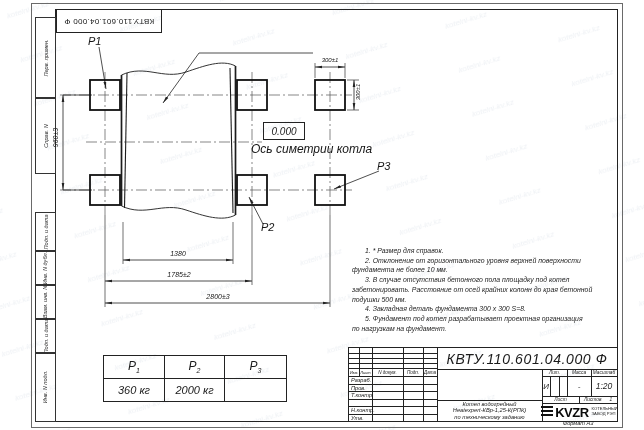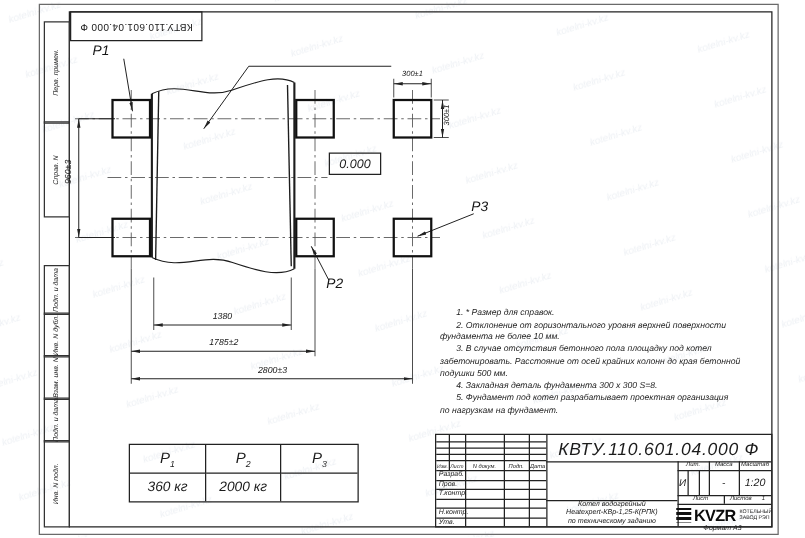--- a/index.html
+++ b/index.html
@@ -144,26 +144,27 @@
     <g stroke="#111" stroke-width="1.8" fill="none">
       <rect x="90" y="80" width="30" height="30"></rect>
       <rect x="90" y="175" width="30" height="30"></rect>
       <rect x="237" y="80" width="30" height="30"></rect>
       <rect x="237" y="175" width="30" height="30"></rect>
       <rect x="315" y="80" width="30" height="30"></rect>
       <rect x="315" y="175" width="30" height="30"></rect>
     </g>
   </svg>
 
-  <div class="lbl" style="left:74px;top:35px;font-size:11px;">P1</div>
+  <div class="lbl" style="left:88px;top:35px;font-size:11px;">P1</div>
   <div class="lbl" style="left:261px;top:221px;font-size:11px;">P2</div>
   <div class="lbl" style="left:377px;top:160px;font-size:11px;">P3</div>
   <div class="abs ctr it" id="elev-box">
       <span>0.000</span>
     </div>
+  <div class="lbl" style="left:251px;top:142px;font-size:12px;">Ось симетрии котла</div>
 
   <div class="lbl" style="left:37px;top:134px;width:36px;text-align:center;font-size:7px;transform:rotate(-90deg);">960±3</div>
   <div class="lbl" style="left:158px;top:250px;width:40px;text-align:center;font-size:7px;">1380</div>
   <div class="lbl" style="left:157px;top:271px;width:44px;text-align:center;font-size:7px;">1785±2</div>
   <div class="lbl" style="left:196px;top:293px;width:44px;text-align:center;font-size:7px;">2800±3</div>
   <div class="lbl" style="left:313px;top:57px;width:34px;text-align:center;font-size:6px;">300±1</div>
   <div class="lbl" style="left:345px;top:89px;width:26px;text-align:center;font-size:6px;transform:rotate(-90deg);">300±1</div>
 
   <div class="abs" id="load-table">
     <div class="lt-cell lt-hdr" style="left:0;width:60px;">

